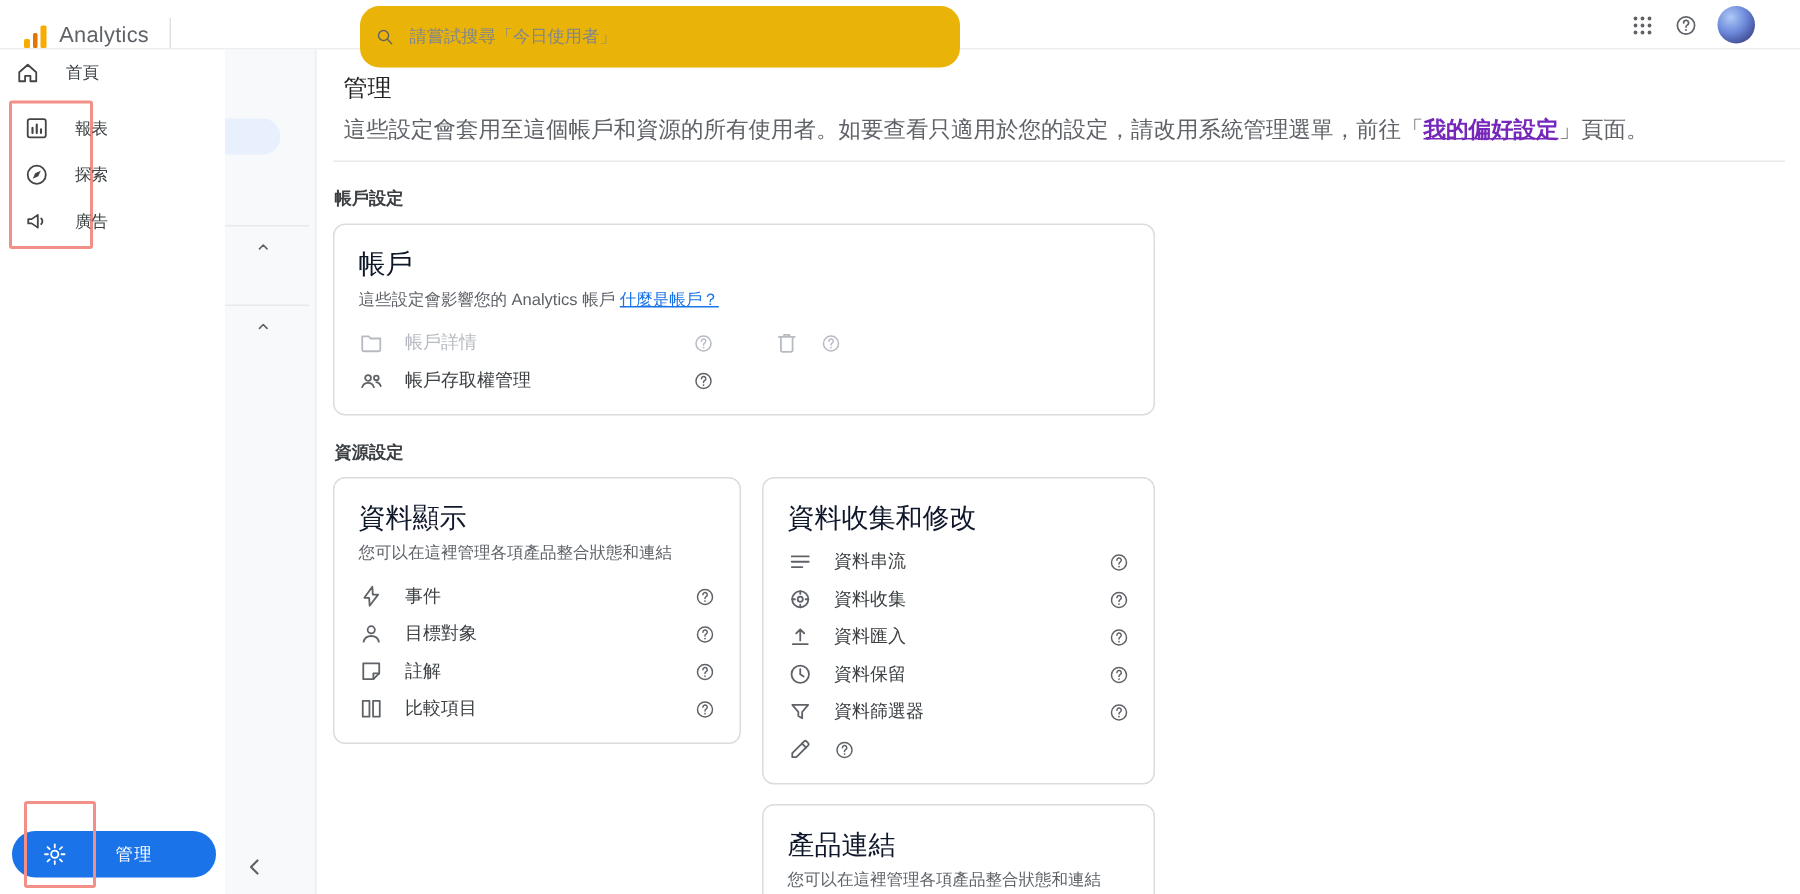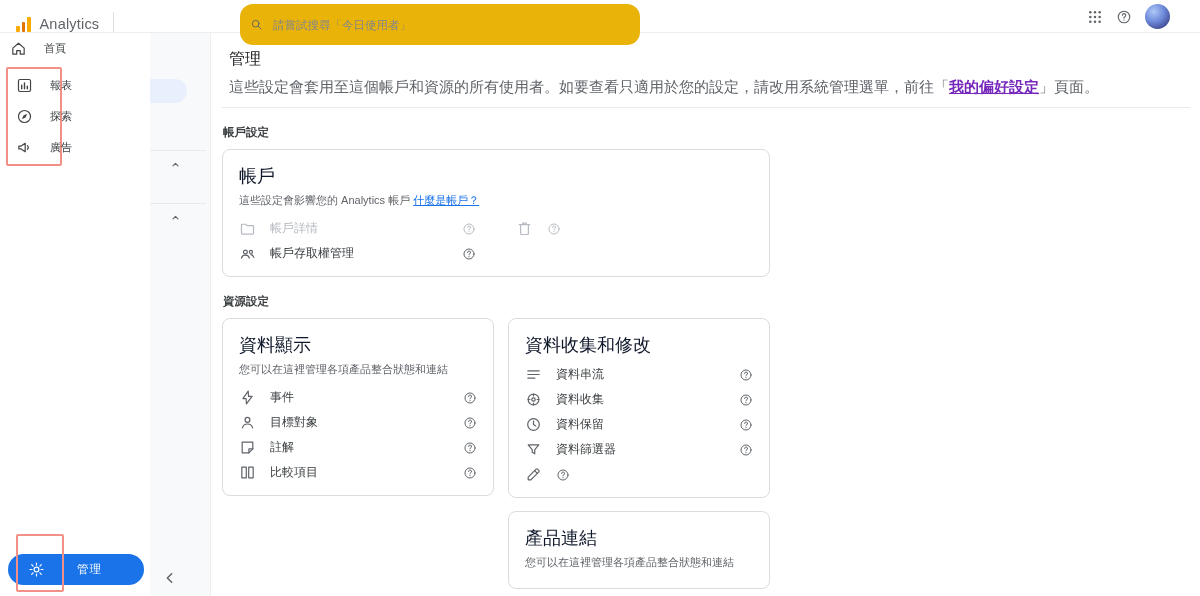--- a/index.html
+++ b/index.html
@@ -389,20 +389,35 @@
                 <svg viewBox="0 0 24 24" fill="none" stroke="currentColor" stroke-width="1.7" stroke-linecap="round" stroke-linejoin="round">
                   <circle cx="12" cy="12" r="8.6"></circle>
                   <path d="M9.6 9.4a2.5 2.5 0 113.7 2.2c-.8.5-1.3 1-1.3 2"></path>
                   <circle fill="currentColor" stroke="none" cx="12" cy="16.6" r="1"></circle>
                 </svg>
               </span>
           </div>
           <div class="row">
             <span class="ic">
                 <svg viewBox="0 0 24 24" fill="none" stroke="currentColor" stroke-width="1.7" stroke-linecap="round" stroke-linejoin="round">
+                  <path d="M12 15.5V5M8.3 8.7 12 5l3.7 3.7M5 19h14"></path>
+                </svg>
+              </span>
+            <span class="rl">資料匯入</span>
+            <span class="ic help">
+                <svg viewBox="0 0 24 24" fill="none" stroke="currentColor" stroke-width="1.7" stroke-linecap="round" stroke-linejoin="round">
+                  <circle cx="12" cy="12" r="8.6"></circle>
+                  <path d="M9.6 9.4a2.5 2.5 0 113.7 2.2c-.8.5-1.3 1-1.3 2"></path>
+                  <circle fill="currentColor" stroke="none" cx="12" cy="16.6" r="1"></circle>
+                </svg>
+              </span>
+          </div>
+          <div class="row">
+            <span class="ic">
+                <svg viewBox="0 0 24 24" fill="none" stroke="currentColor" stroke-width="1.7" stroke-linecap="round" stroke-linejoin="round">
                   <circle cx="12" cy="12" r="8.2"></circle>
                   <path d="M12 7.2V12l3.2 2.1"></path>
                 </svg>
               </span>
             <span class="rl">資料保留</span>
             <span class="ic help">
                 <svg viewBox="0 0 24 24" fill="none" stroke="currentColor" stroke-width="1.7" stroke-linecap="round" stroke-linejoin="round">
                   <circle cx="12" cy="12" r="8.6"></circle>
                   <path d="M9.6 9.4a2.5 2.5 0 113.7 2.2c-.8.5-1.3 1-1.3 2"></path>
                   <circle fill="currentColor" stroke="none" cx="12" cy="16.6" r="1"></circle>

